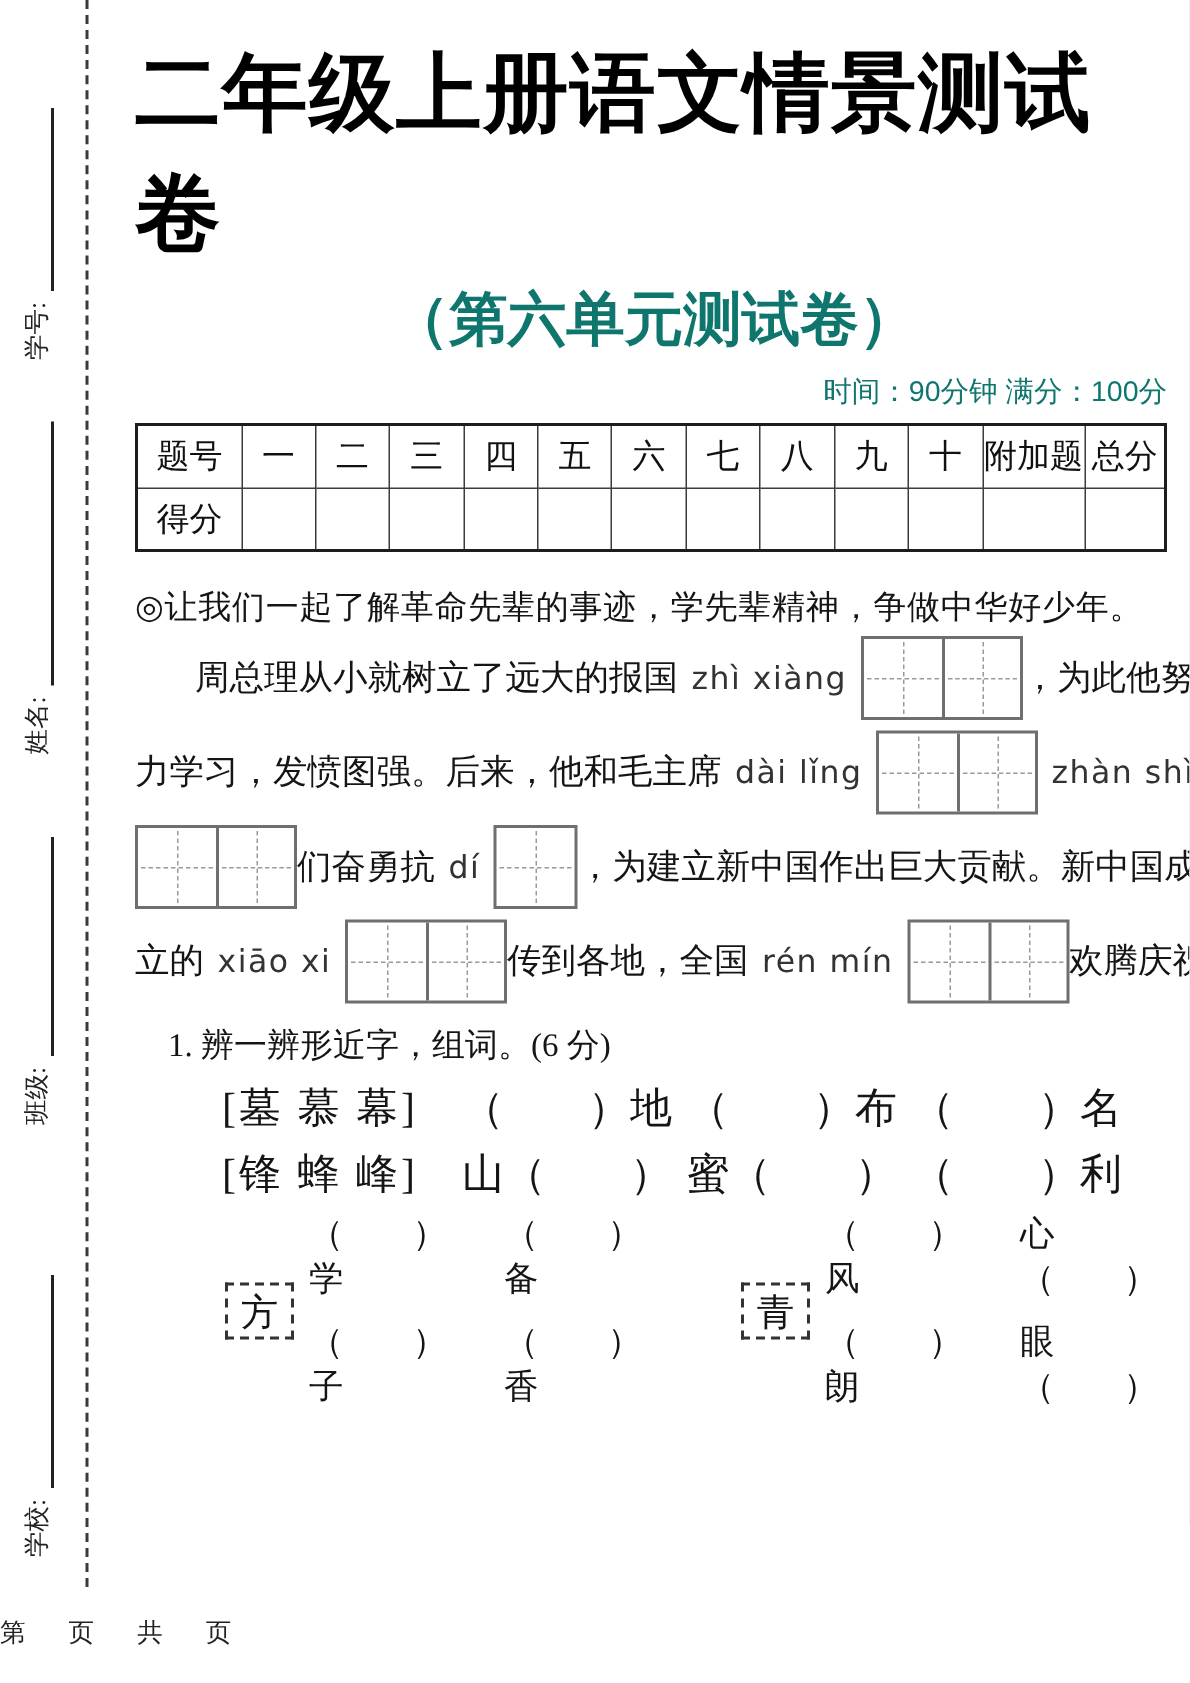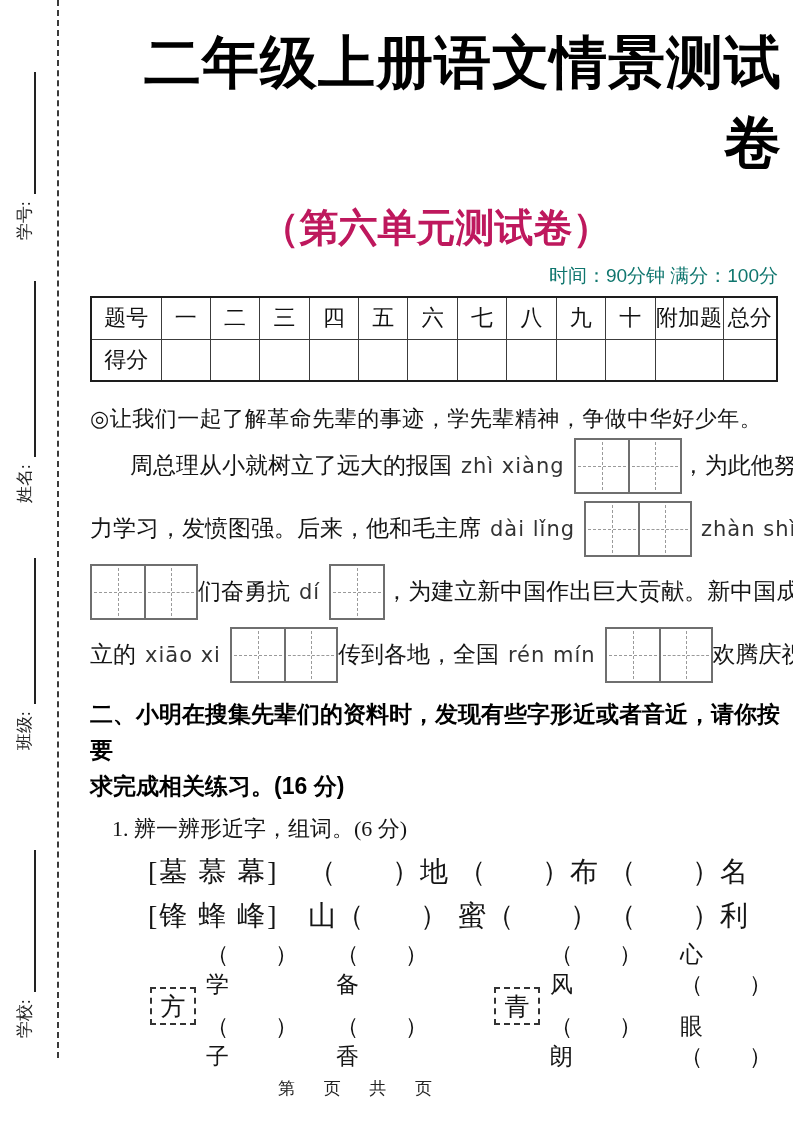--- a/index.html
+++ b/index.html
@@ -23,27 +23,27 @@
   .f-xuehao { left:12px; top:240px; width:168px; }
   .f-xingming { left:12px; top:503px; width:222px; }
   .f-banji { left:12px; top:750px; width:192px; }
   .f-xuexiao { left:12px; top:1038px; width:188px; }
 
   
   .content { position:absolute; left:90px; top:22px; width:692px; }
 
   .paper-title {
     font-family:"Liberation Sans","DejaVu Sans",sans-serif;
-    font-weight:900; font-size:57px; line-height:80px; text-align:right;
+    font-weight:900; font-size:57px; line-height:80px; text-align:left;
     letter-spacing:1px; color:#000;
   }
   .paper-subtitle {
     font-family:"Liberation Sans","DejaVu Sans",sans-serif;
     font-weight:800; font-size:39px; line-height:56px; text-align:center;
-    margin-top:18px; color:#be185d;
+    margin-top:4px; color:#0f766e;
   }
   .paper-meta {
     font-family:"Liberation Sans","DejaVu Sans",sans-serif;
     font-size:19px; line-height:24px; text-align:right; margin-top:8px;
     padding-right:4px; color:#0f766e;
   }
 
   table.score-table {
     border-collapse:collapse; width:688px; margin-top:8px;
     border:2px solid #1d1d1d; table-layout:fixed;
@@ -90,21 +90,21 @@
   .radical-block { display:flex; margin-left:60px; margin-top:8px; gap:56px; }
   .radical-group { display:flex; align-items:center; gap:10px; }
   .radical-box {
     border:2px dashed #333; width:46px; height:38px; flex:0 0 auto;
     display:flex; align-items:center; justify-content:center; font-size:25px;
   }
   .radical-rows { display:flex; flex-direction:column; gap:12px; }
   .radical-row { display:flex; gap:28px; font-size:23px; line-height:30px; }
 
   .page-footer {
-    position:absolute; bottom:22px; left:0; width:722px; text-align:center;
+    position:absolute; bottom:22px; left:0; width:722px; 
     font-family:"Liberation Sans","DejaVu Sans",sans-serif;
     font-size:17px; letter-spacing:12px; color:#222;
   }
 </style>
 </head>
 <body>
 
 <div class="page">
 
   <div class="seal-line"></div>
@@ -227,24 +227,20 @@
       </span>
       <span>传到各地，全国</span>
       <span class="pinyin">rén mín</span>
       <span class="tzg">
         <span class="grid-cell"></span>
         <span class="grid-cell"></span>
       </span>
       <span>欢腾庆祝。</span>
     </div>
 
-    <div class="sec-heading sec2-heading">
-      <div>二、小明在搜集先辈们的资料时，发现有些字形近或者音近，请你按要</div>
-      <div>求完成相关练习。(16 分)</div>
-    </div>
 
     <div class="item-label">1. 辨一辨形近字，组词。(6 分)</div>
 
     <div class="bracket-row">
       <span class="bracket">[墓 慕 幕]</span>
       <span class="option">（　　）地</span>
       <span class="option">（　　）布</span>
       <span class="option">（　　）名</span>
     </div>
     <div class="bracket-row">

